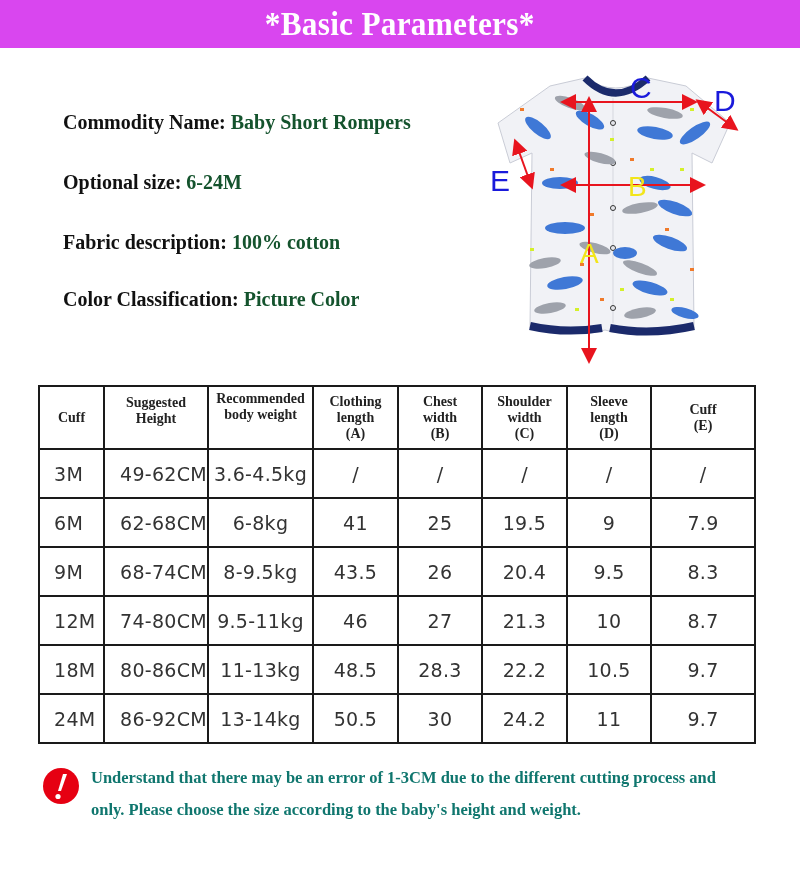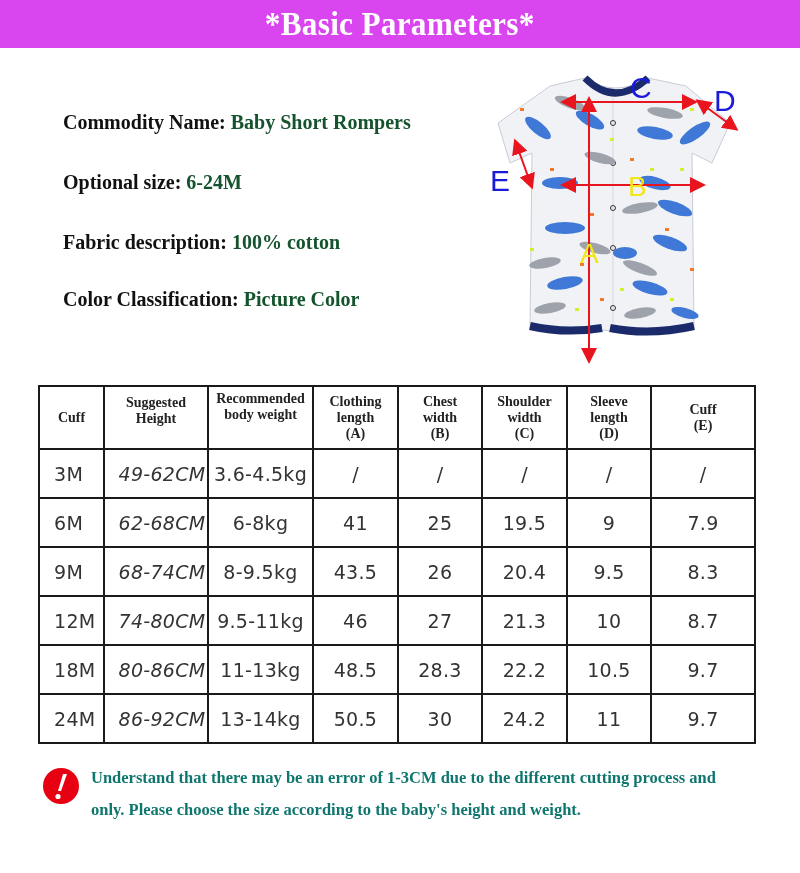--- a/index.html
+++ b/index.html
@@ -39,21 +39,21 @@
       padding: 0;
     }
     .size-table th {
       height: 63px; font-family: "Liberation Serif", serif; font-weight: bold;
       font-size: 14px; line-height: 16px; color: #222222;
     }
     .size-table td {
       height: 49px; font-family: "DejaVu Sans", sans-serif; font-weight: normal;
       font-size: 19px; color: #333333; letter-spacing: 0.3px; border-radius: 13px;
     }
-    .size-table td.left { text-align: center; padding-left: 12px; font-style: italic; }
+    .size-table td.left { text-align: right; padding-left: 12px; }
     .size-table td.sz { text-align: left; padding-left: 14px; }
 
     .notice {
       position: absolute; left: 40px; top: 762px; width: 740px;
     }
     .notice-icon {
       position: absolute; left: 3px; top: 6px; width: 36px; height: 36px;
       border-radius: 50%; background: #e60012;
     }
     .notice-text {

